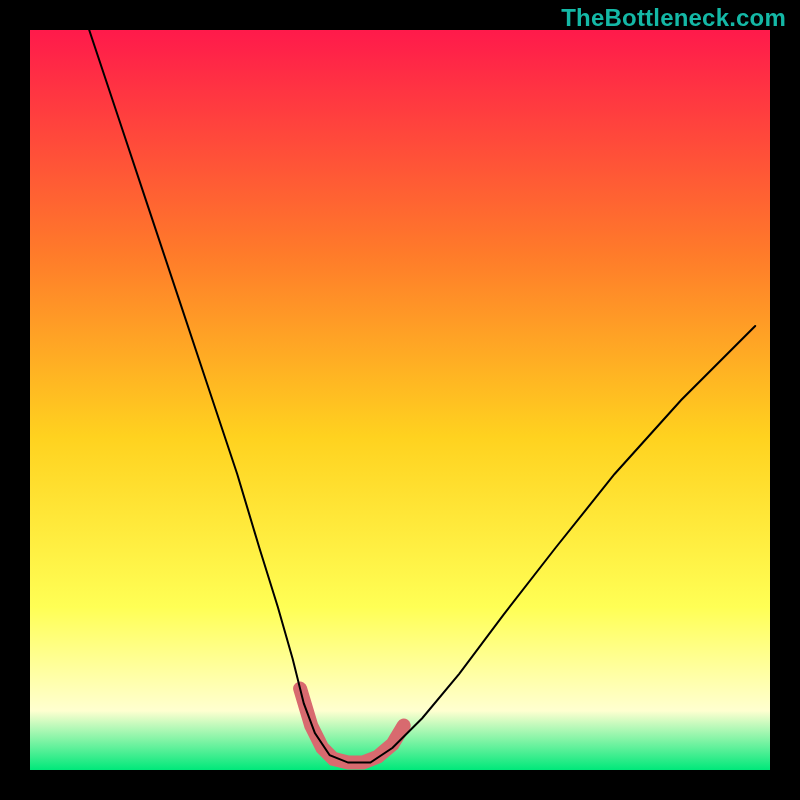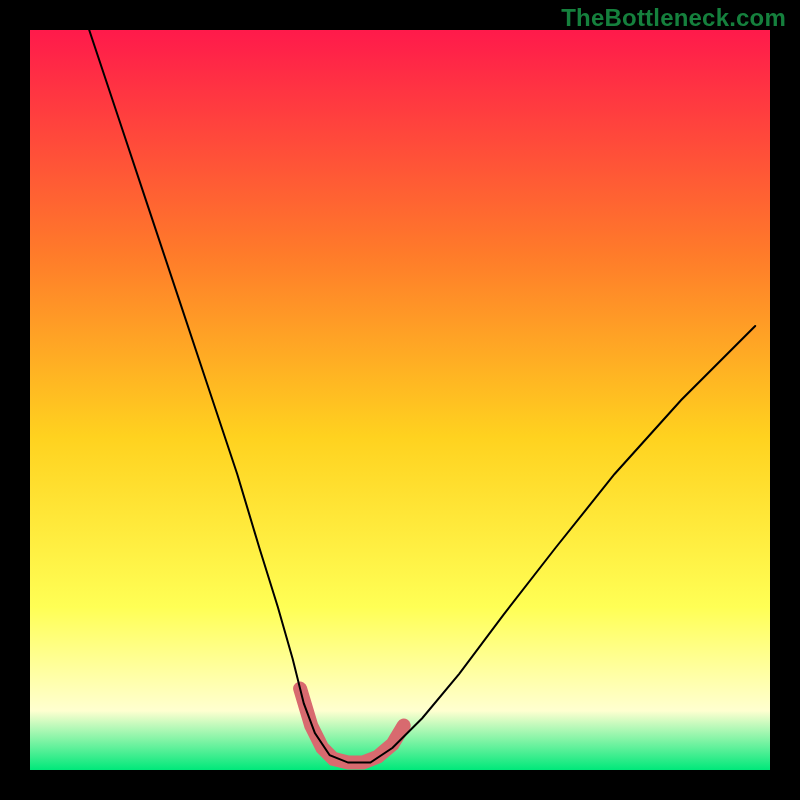--- a/index.html
+++ b/index.html
@@ -18,21 +18,21 @@
     height: 800px;
     background: #000;
   }
   .watermark {
     position: absolute;
     top: 4px;
     right: 14px;
     font-family: Arial, Helvetica, sans-serif;
     font-size: 24px;
     font-weight: 600;
-    color: #15803d;
+    color: #14b8a6;
     letter-spacing: 0.2px;
   }
   svg.plot {
     position: absolute;
     left: 30px;
     top: 30px;
     width: 740px;
     height: 740px;
     display: block;
   }

